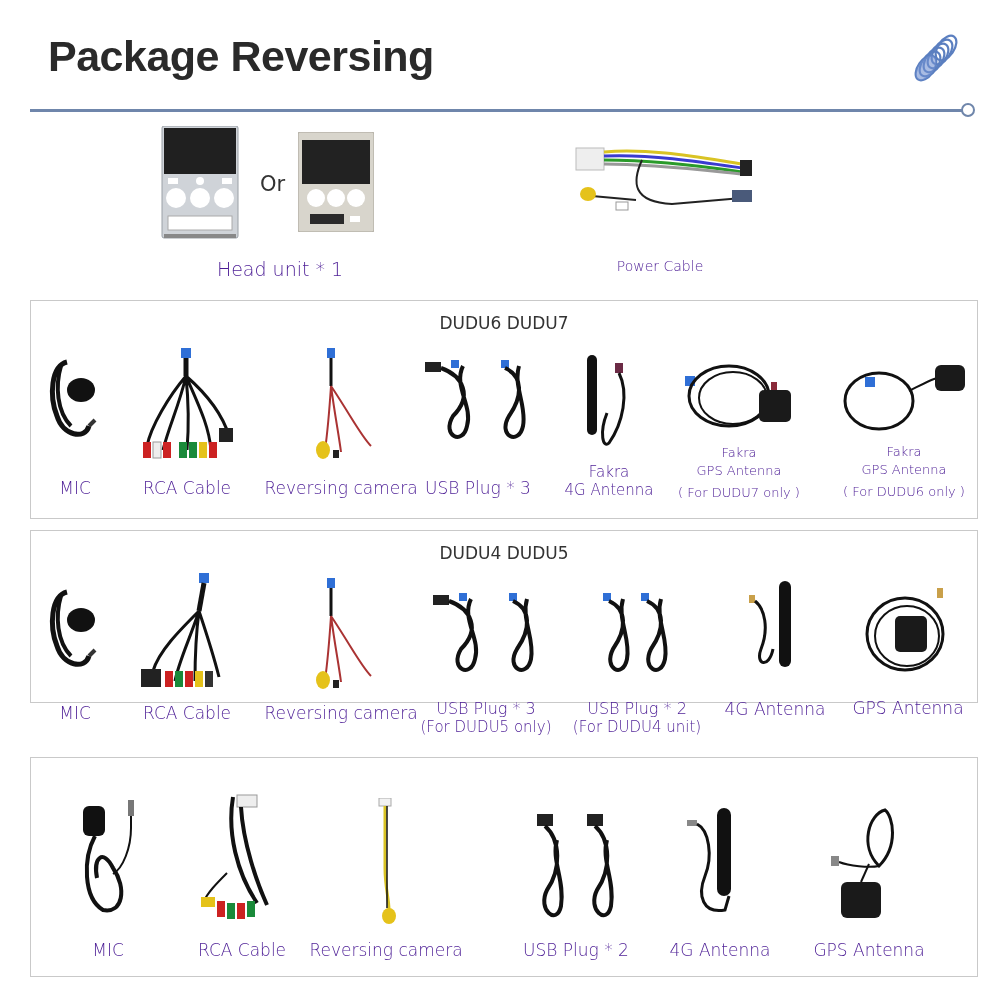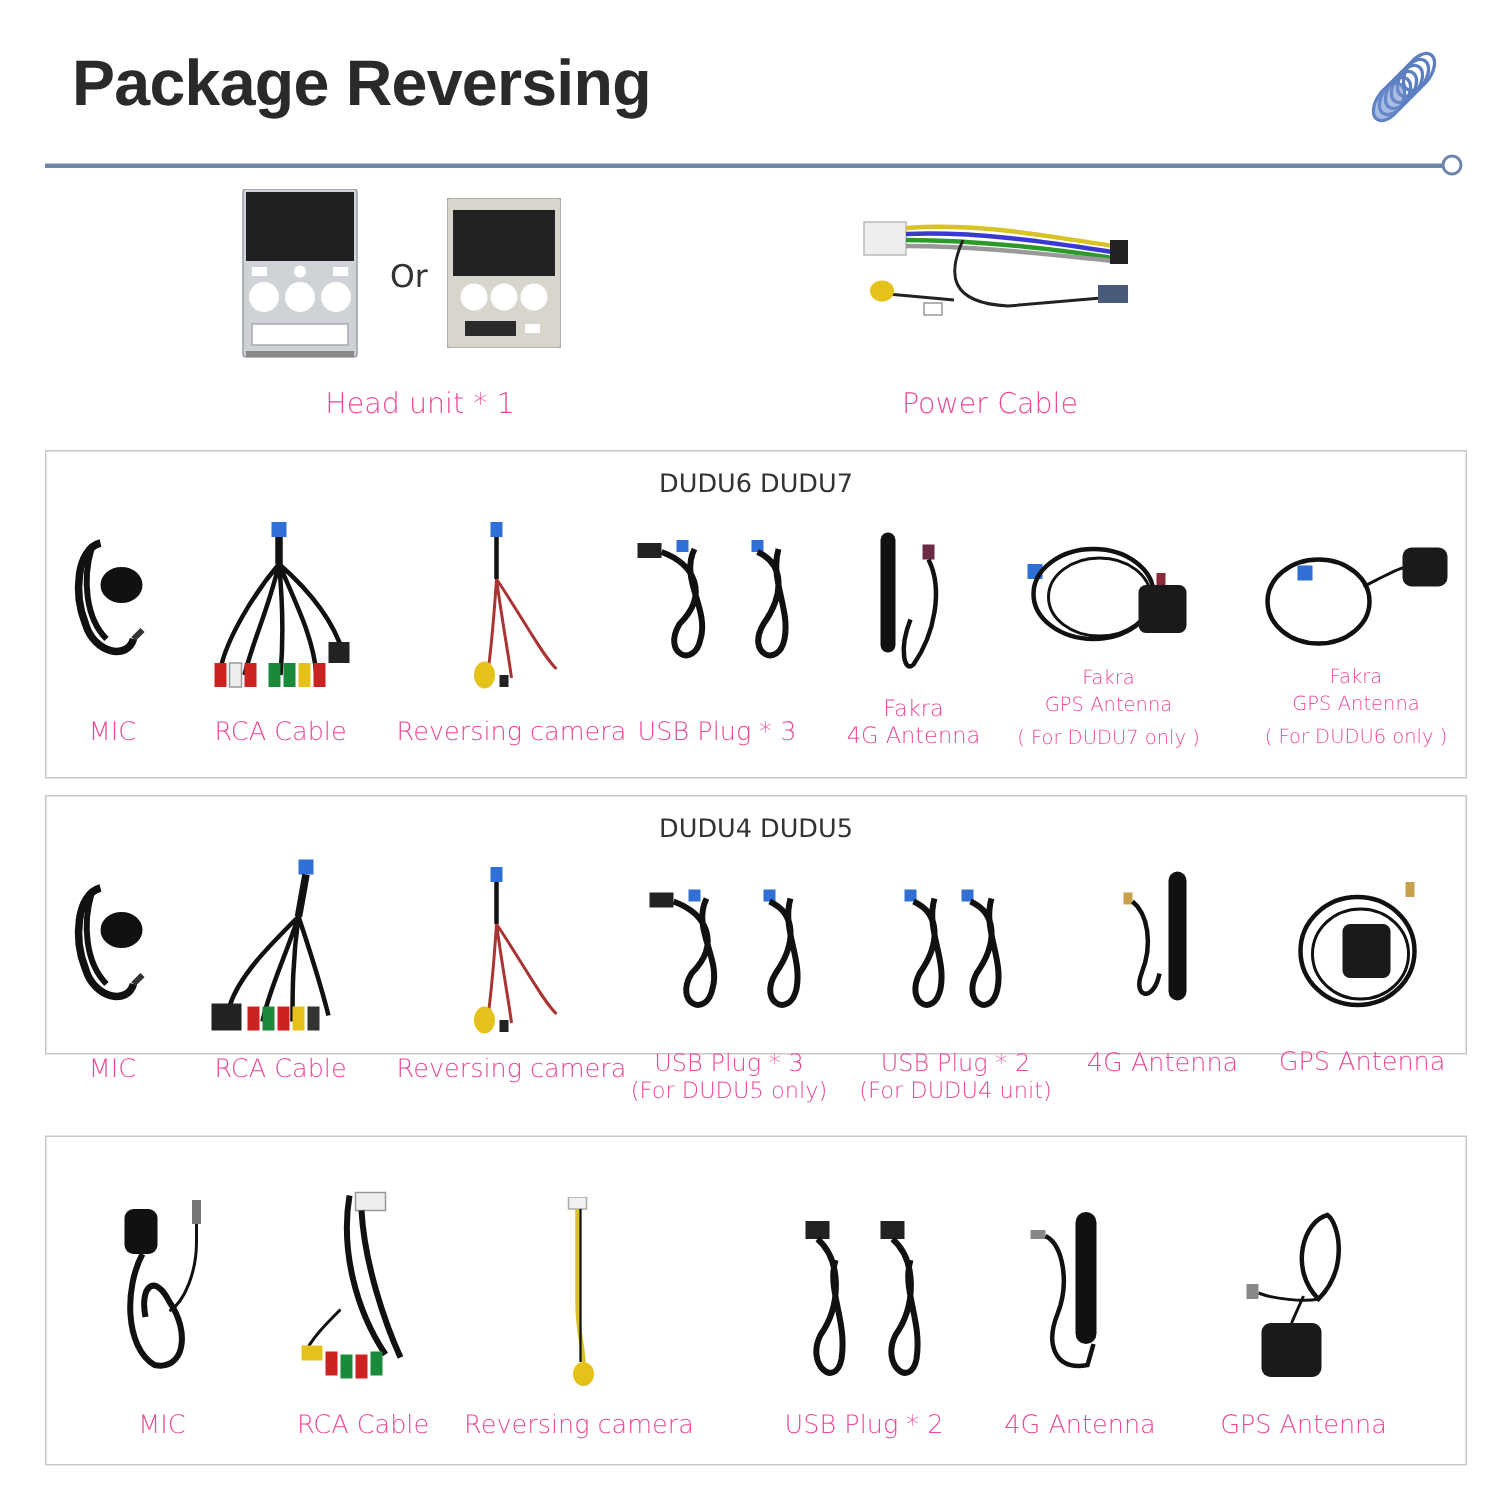--- a/index.html
+++ b/index.html
@@ -5,21 +5,21 @@
   * { box-sizing: border-box; margin: 0; padding: 0; }
   html, body { width: 1000px; height: 1000px; background: #ffffff; overflow: hidden; }
   body { position: relative; font-family: "DejaVu Sans", sans-serif; color: #2b2b2b; }
 
   .title { position: absolute; left: 48px; top: 32px; font-family: "Liberation Sans", sans-serif; font-weight: 700; font-size: 43px; letter-spacing: -0.5px; color: #2a2a2a; }
   .spring-icon { position: absolute; left: 912px; top: 34px; width: 52px; height: 50px; }
   .rule { position: absolute; left: 30px; top: 109px; width: 934px; height: 3px; background: #6f86ab; }
   .rule-end { position: absolute; left: 961px; top: 103px; width: 14px; height: 14px; border-radius: 50%; border: 2px solid #6f86ab; background: #fff; }
 
   .top-item { position: absolute; }
-  .label { font-size: 17px; color: #ec4899; text-align: center; font-weight: 300; line-height: 1.2; white-space: nowrap; }
+  .label { font-size: 17px; color: #4c1d95; text-align: center; font-weight: 300; line-height: 1.2; white-space: nowrap; }
   .label.small { font-size: 13px; line-height: 1.35; }
   .or-text { position: absolute; left: 260px; top: 172px; font-size: 21px; color: #333; }
 
   .panel { position: absolute; left: 30px; width: 948px; border: 1.5px solid #c9c9c9; background: #fff; }
   .panel-title { position: absolute; left: 0; right: 0; text-align: center; font-size: 17px; color: #333; }
   .item { position: absolute; display: flex; flex-direction: column; align-items: center; }
   .item .label { position: absolute; left: 50%; transform: translateX(-50%); }
 
   svg { display: block; }
 </style>
@@ -79,21 +79,21 @@
     <path d="M32 18 C80 18 130 24 170 30" stroke="#2a9a2a" stroke-width="3" fill="none"></path>
     <path d="M32 22 C80 22 130 28 170 32" stroke="#999" stroke-width="3" fill="none"></path>
     <rect x="168" y="18" width="12" height="16" fill="#222"></rect>
     <path d="M70 18 C60 40 60 60 100 62 L170 56" stroke="#222" stroke-width="2" fill="none"></path>
     <path d="M20 54 L64 58" stroke="#222" stroke-width="2" fill="none"></path>
     <ellipse cx="16" cy="52" rx="8" ry="7" fill="#e5c21a"></ellipse>
     <rect x="44" y="60" width="12" height="8" fill="#fff" stroke="#999"></rect>
     <rect x="160" y="48" width="20" height="12" fill="#4a5a7a"></rect>
   </svg>
 </div>
-<div class="label" style="position:absolute; left:580px; top:258px; width:160px; font-size:19px;">Power Cable</div>
+<div class="label" style="position:absolute; left:580px; top:258px; width:160px; font-size:14px;">Power Cable</div>
 
 <div class="panel" style="top:300px; height:219px;">
   <div class="panel-title" style="top:12px;">DUDU6  DUDU7</div>
 
   <div class="item" style="left:14px; top:55px;">
     <svg width="60" height="90" viewBox="0 0 60 90">
       <path d="M22 6 C6 10 4 40 12 60 C18 80 40 84 44 70" stroke="#111" stroke-width="5" fill="none"></path>
       <path d="M16 10 C10 30 12 56 26 70" stroke="#111" stroke-width="4" fill="none"></path>
       <ellipse cx="36" cy="34" rx="14" ry="12" fill="#111"></ellipse>
       <path d="M44 70 L50 64" stroke="#333" stroke-width="4"></path>

